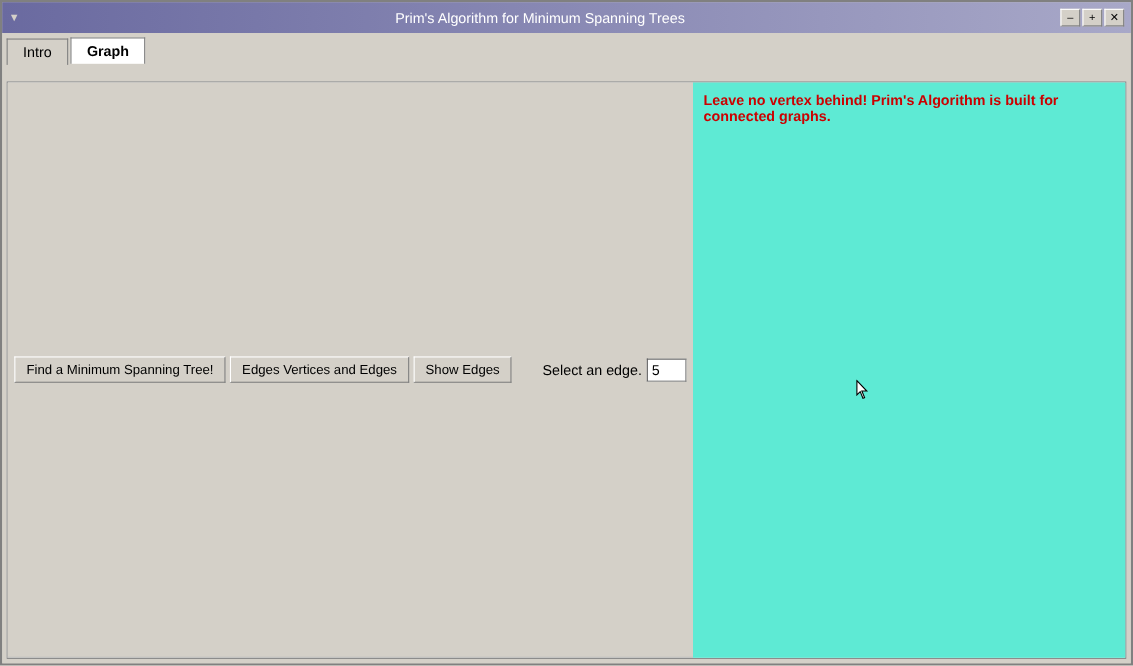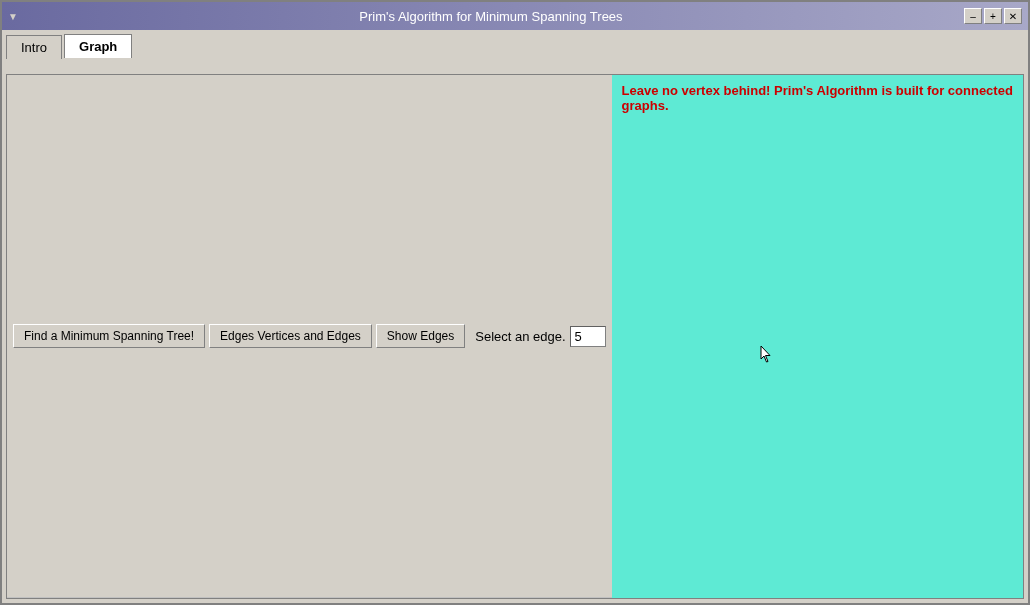--- a/index.html
+++ b/index.html
@@ -139,21 +139,21 @@
       border: 1px solid #808080;
       border-top-color: #ffffff;
       border-left-color: #ffffff;
       cursor: pointer;
       font-size: 12px;
       white-space: nowrap;
     }
 
     .select-edge-label {
       font-size: 13px;
-      margin-left: 6px;
+      margin-left: 24px;
       white-space: nowrap;
     }
 
     .select-edge-input {
       width: 36px;
       border: 1px solid #808080;
       border-top-color: #606060;
       border-left-color: #606060;
       padding: 2px 4px;
       font-size: 13px;

